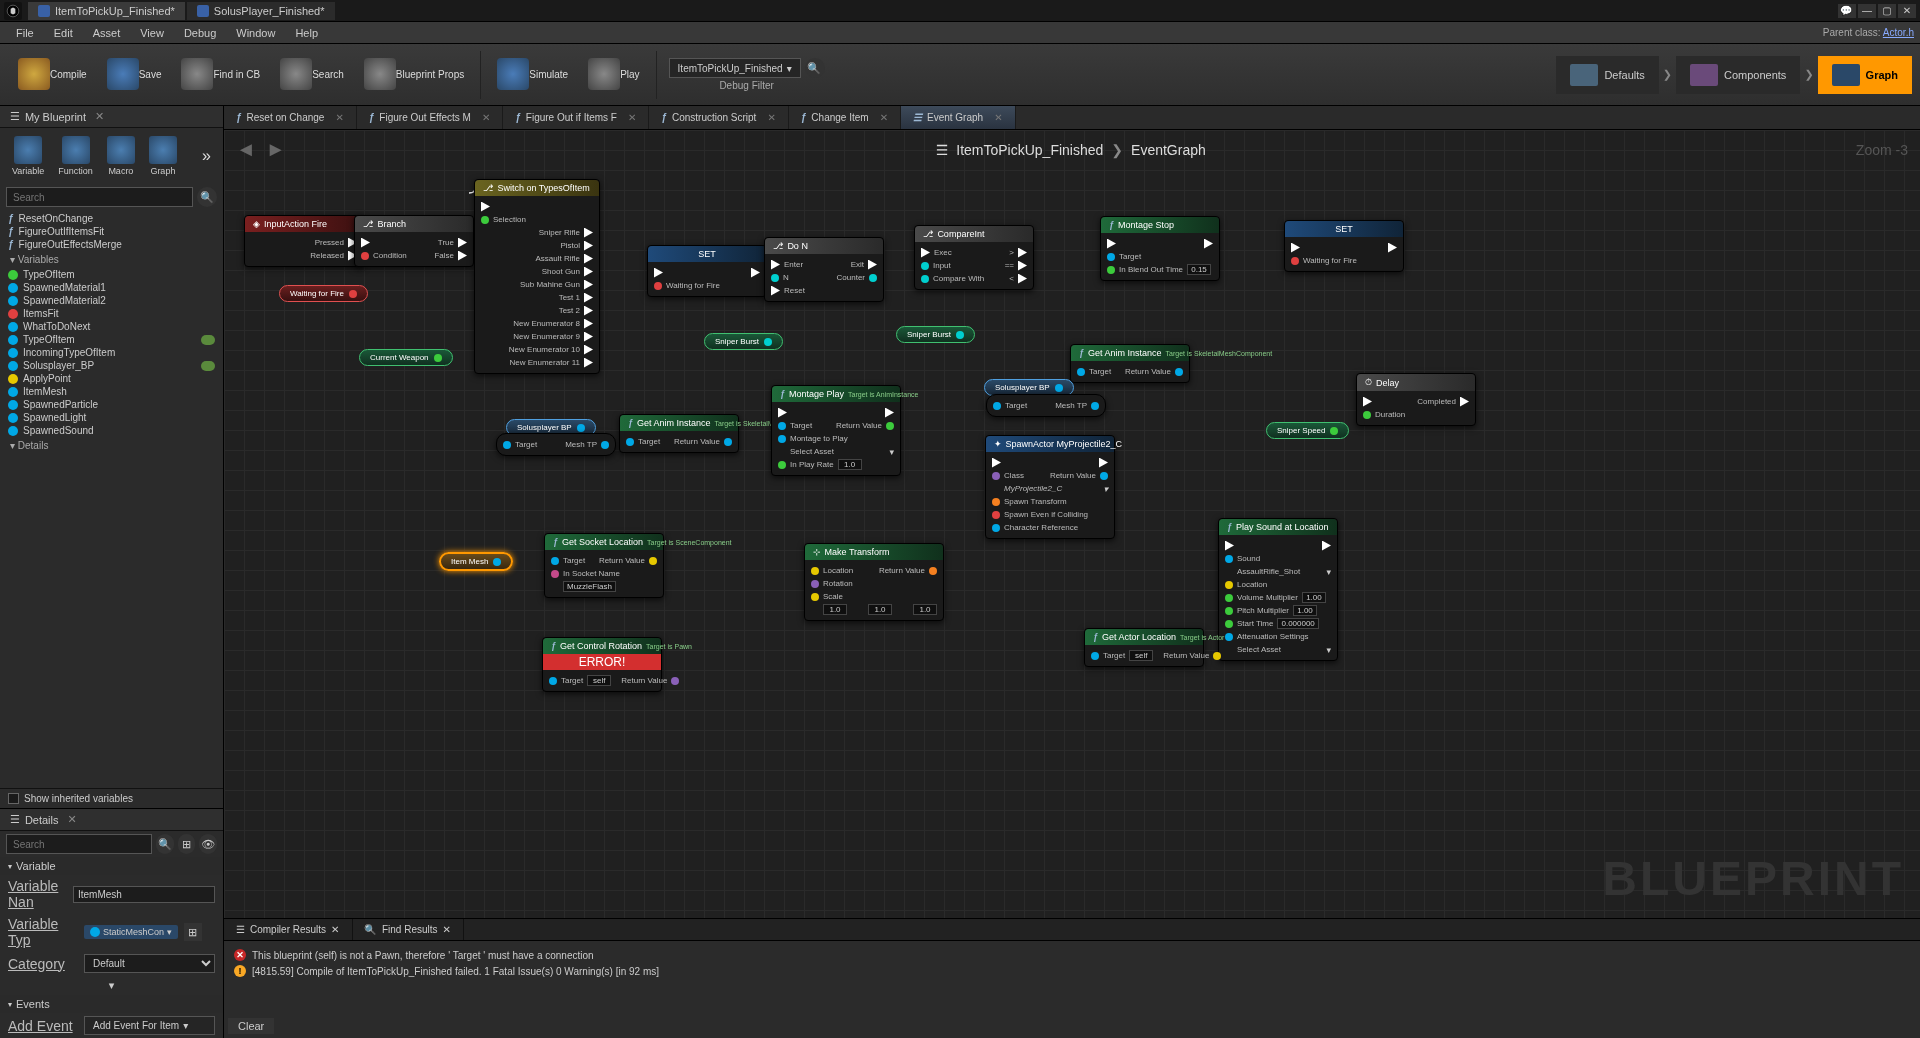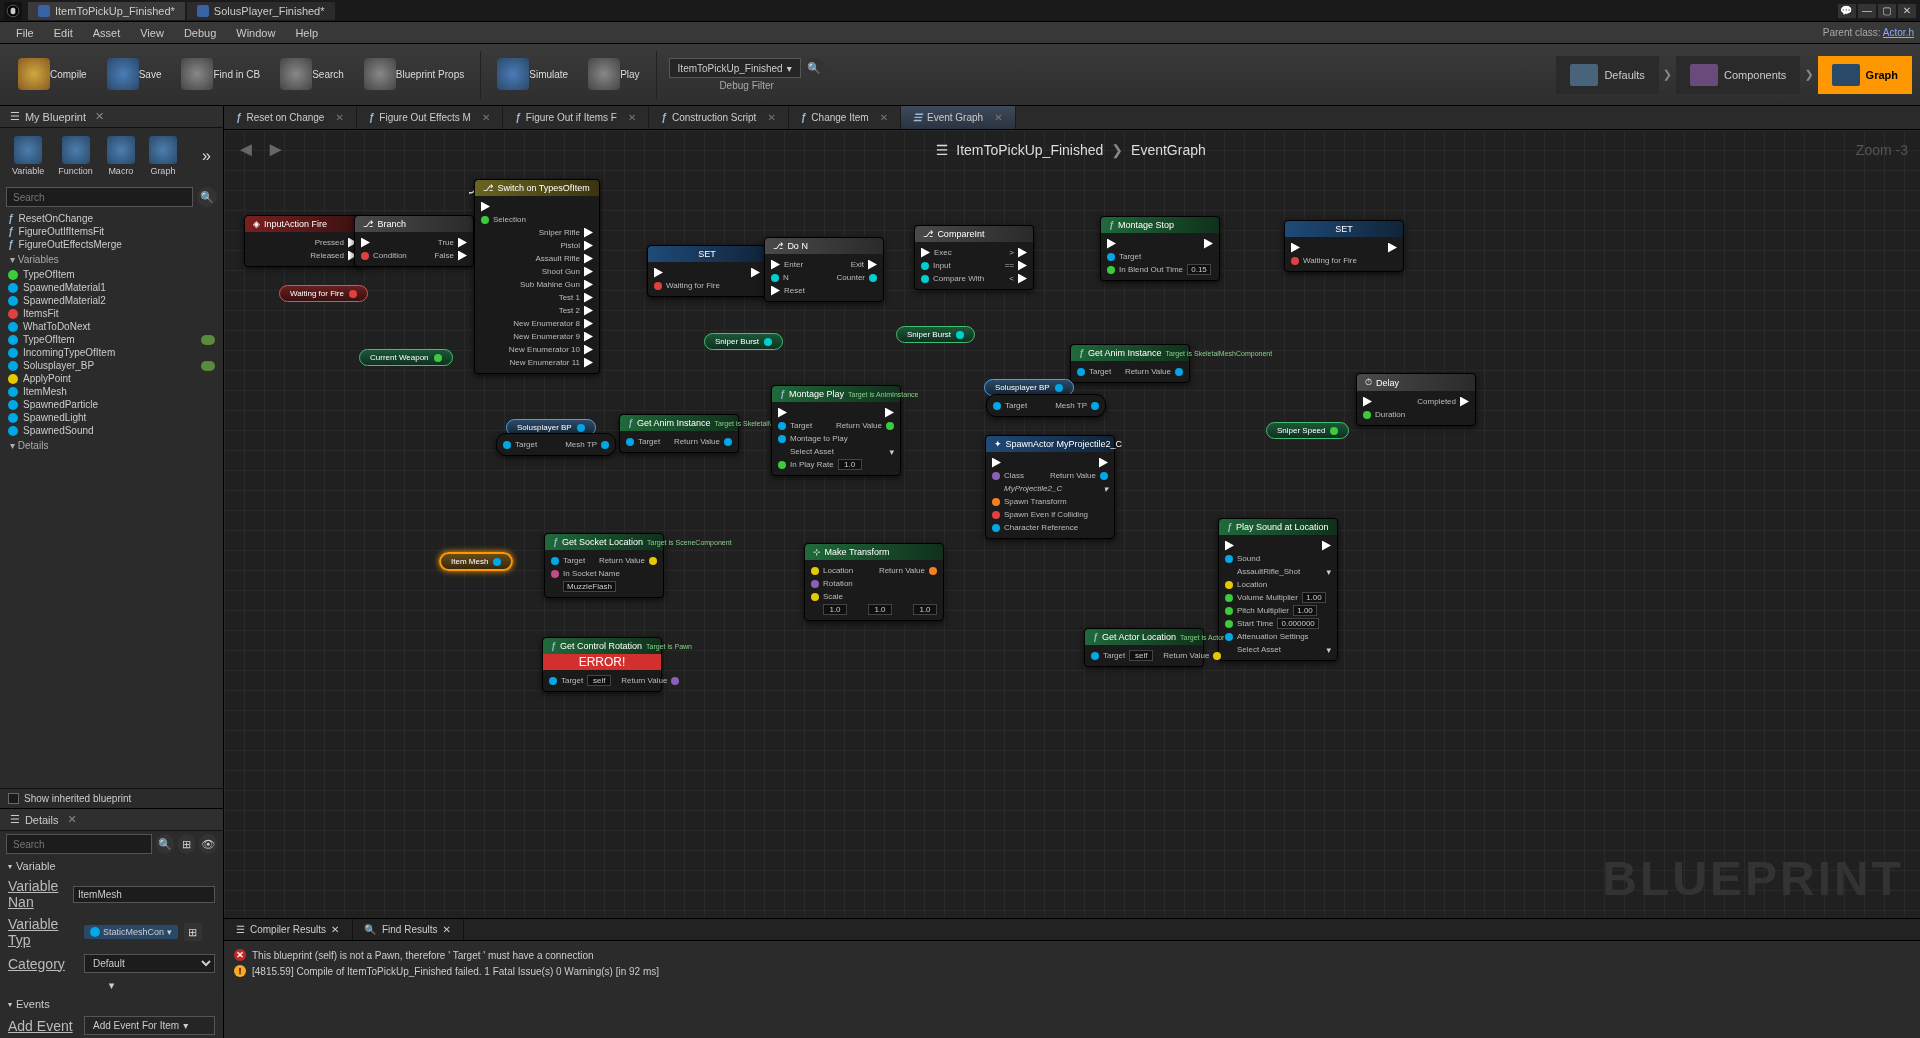--- a/index.html
+++ b/index.html
@@ -327,21 +327,21 @@
           </div>
           <div class="tree-item">
             <span class="dot" style="background:#00a8e6"></span>
             <span>SpawnedSound</span>
           </div>
         </div>
       <div class="cat-header">▾ <span>Details</span></div>
     </div>
     <div class="tree-item" style="padding:4px 8px;border-top:1px solid #111;">
       <span class="checkbox"></span>
-      <span>Show inherited blueprint</span>
+      <span>Show inherited variables</span>
     </div>
 
     <div class="details">
       <div class="panel-tab">
           <span>☰</span>
           <span>Details</span>
           <span class="close">✕</span>
         </div>
       <div class="search-row">
         <input placeholder="Search" style="">
@@ -1161,15 +1161,18 @@
       <div class="bottom-content">
         <div class="err-line">
             <div class="err-icon x">✕</div>
             <span>This blueprint (self) is not a Pawn, therefore ' Target ' must have a connection</span>
           </div>
         <div class="err-line">
             <div class="err-icon w">!</div>
             <span>[4815.59] Compile of ItemToPickUp_Finished failed. 1 Fatal Issue(s) 0 Warning(s) [in 92 ms]</span>
           </div>
       </div>
+      <div style="display:flex;">
+          <div class="clear-btn">Clear</div>
+        </div>
     </div>
   </div>
 </div>
 
 </body></html>

